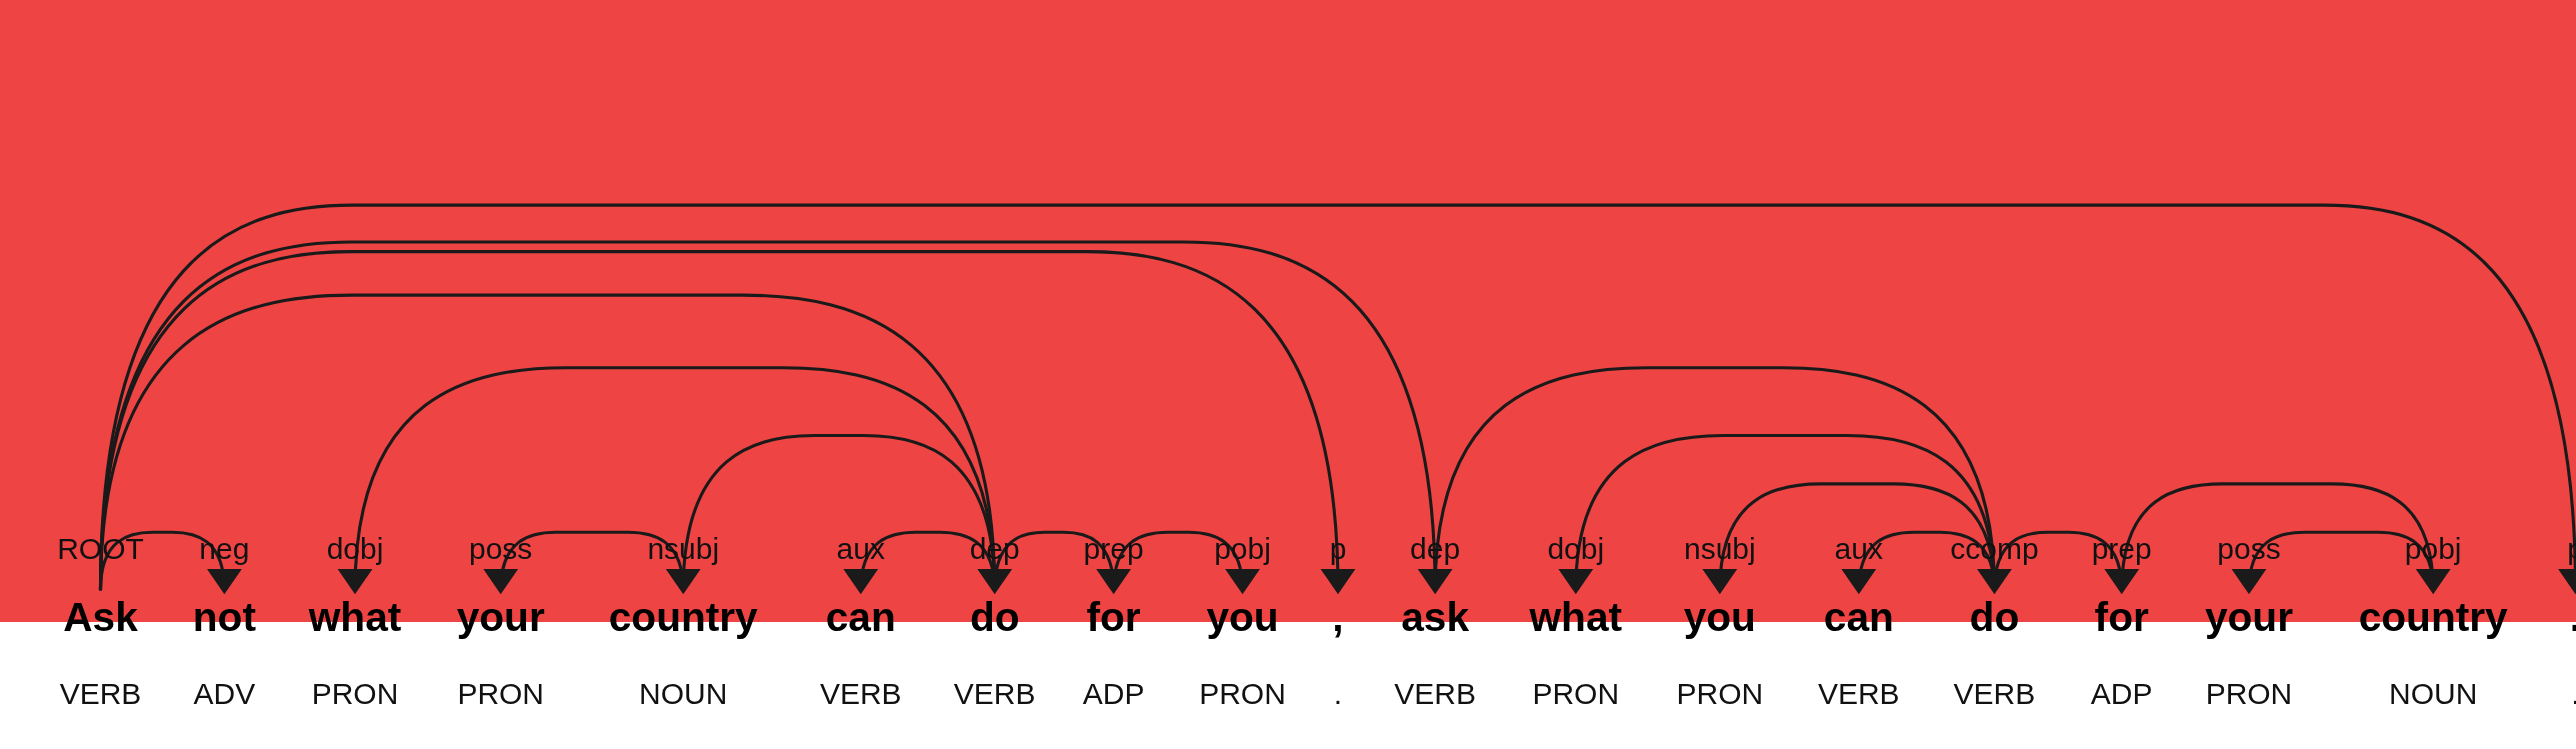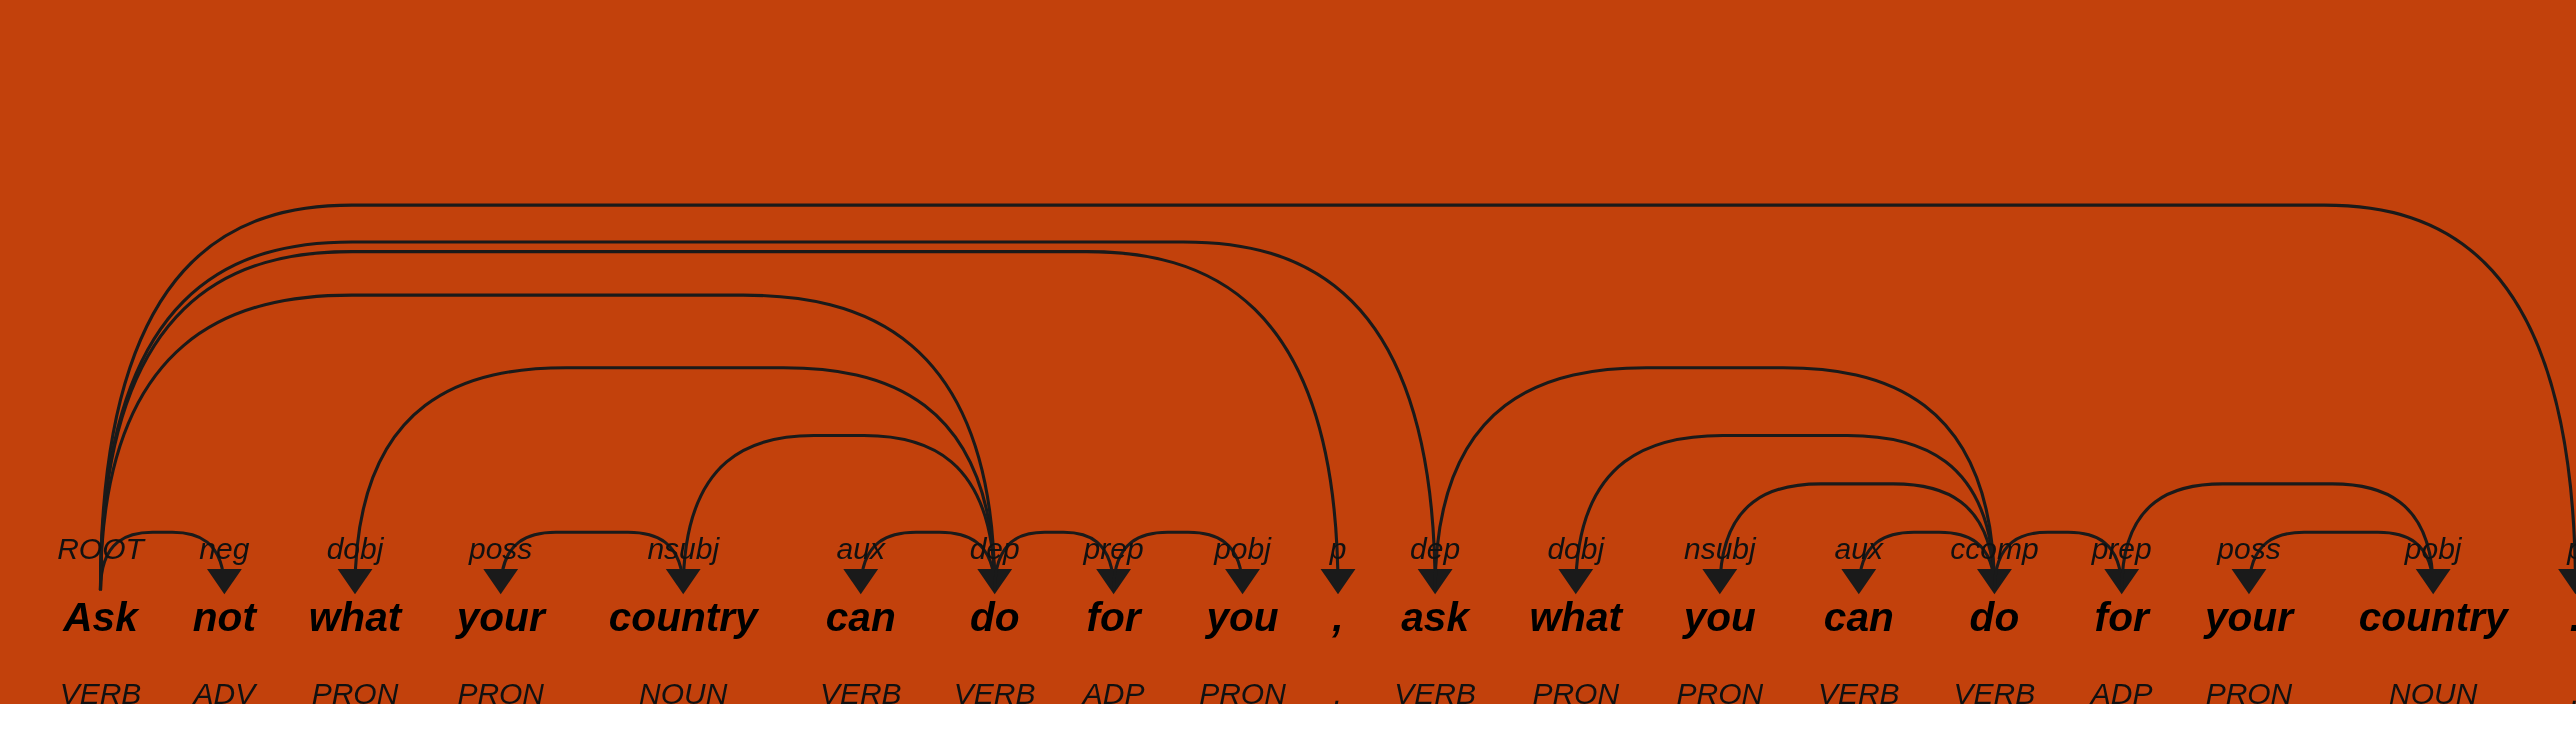--- a/index.html
+++ b/index.html
@@ -1,18 +1,18 @@
 <!DOCTYPE html>
 <html><head>
 <meta charset="utf-8">
 <style>
   html,body{margin:0;padding:0;background:#ffffff;}
   body{width:2576px;height:750px;overflow:hidden;
        font-family:"Liberation Sans","DejaVu Sans",sans-serif;}
-  #stage{position:relative;width:2576px;height:704px;background:#c2410c;font-style:italic;}
+  #stage{position:relative;width:2576px;height:622px;background:#ef4444;}
   svg#parse{position:absolute;left:0;top:0;width:2576px;height:750px;display:block;}
   .arc-path{fill:none;stroke:#1a1a1a;stroke-width:3.2;stroke-linecap:butt;}
   .arrowhead{fill:#1a1a1a;stroke:none;}
   text.dep-label{font-family:"Liberation Sans","DejaVu Sans",sans-serif;
         font-size:31px;fill:#111111;text-anchor:middle;font-weight:400;}
   text.word-label{font-family:"Liberation Sans","DejaVu Sans",sans-serif;
         font-size:42px;fill:#000000;text-anchor:middle;font-weight:700;}
   text.pos-label{font-family:"Liberation Sans","DejaVu Sans",sans-serif;
         font-size:31px;fill:#111111;text-anchor:middle;font-weight:400;}
 </style>

